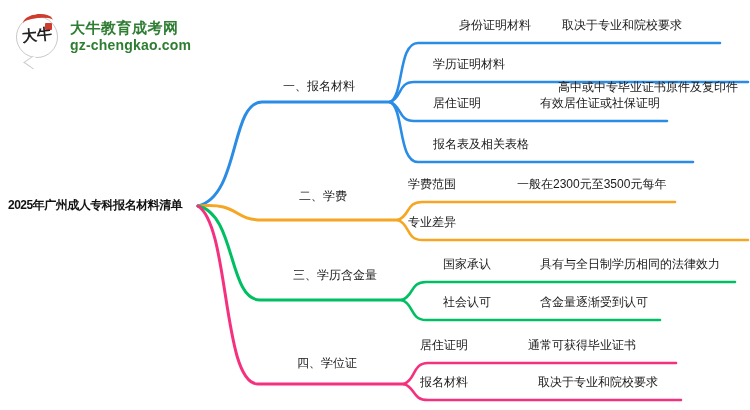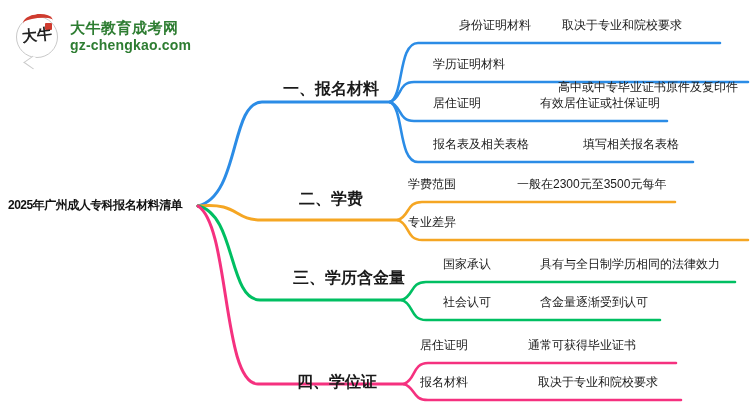--- a/index.html
+++ b/index.html
@@ -13,21 +13,21 @@
   svg.lines{position:absolute;left:0;top:0;z-index:1;}
   svg.lines path{fill:none;stroke-linecap:round;}
   .trunk{stroke-width:3px;}
   .leafline{stroke-width:2.6px;}
 
   .node{
     position:absolute;z-index:2;white-space:nowrap;
     color:#1a1a1a;line-height:1.2;
   }
   .main-title{font-size:12px;font-weight:700;color:#111;letter-spacing:-0.5px;}
-  .branch-label{font-size:16px;font-weight:700;}
+  .branch-label{font-size:12px;font-weight:400;}
   .leaf-label,.leaf-value{font-size:12px;font-weight:500;}
 
   
   .logo{position:absolute;left:14px;top:13px;z-index:3;width:230px;height:52px;}
   .logo-badge{
     position:absolute;left:2px;top:3px;width:40px;height:40px;
     background:#fff;border:1.5px solid #c9c9c9;border-radius:50%;
   }
   .logo-arc{
     position:absolute;left:6px;top:-3px;width:30px;height:12px;
@@ -100,32 +100,31 @@
   <div class="node main-title" style="left:8px;top:198px;">2025年广州成人专科报名材料清单</div>
 
   <div class="node branch-label" style="left:283px;top:79px;">一、报名材料</div>
   <div class="node leaf-label" style="left:459px;top:18px;">身份证明材料</div>
   <div class="node leaf-value" style="left:562px;top:18px;">取决于专业和院校要求</div>
   <div class="node leaf-label" style="left:433px;top:57px;">学历证明材料</div>
   <div class="node leaf-value" style="left:558px;top:57px;margin-top:23px;">高中或中专毕业证书原件及复印件</div>
   <div class="node leaf-label" style="left:433px;top:96px;">居住证明</div>
   <div class="node leaf-value" style="left:540px;top:96px;">有效居住证或社保证明</div>
   <div class="node leaf-label" style="left:433px;top:137px;">报名表及相关表格</div>
-  <div class="node leaf-value" style="left:583px;top:137px;">填写相关报名表格</div>
 
   <div class="node branch-label" style="left:299px;top:189px;">二、学费</div>
   <div class="node leaf-label" style="left:408px;top:177px;">学费范围</div>
   <div class="node leaf-value" style="left:517px;top:177px;">一般在2300元至3500元每年</div>
   <div class="node leaf-label" style="left:408px;top:215px;">专业差异</div>
 
   <div class="node branch-label" style="left:293px;top:268px;">三、学历含金量</div>
   <div class="node leaf-label" style="left:443px;top:257px;">国家承认</div>
   <div class="node leaf-value" style="left:540px;top:257px;">具有与全日制学历相同的法律效力</div>
   <div class="node leaf-label" style="left:443px;top:295px;">社会认可</div>
   <div class="node leaf-value" style="left:540px;top:295px;">含金量逐渐受到认可</div>
 
-  <div class="node branch-label" style="left:297px;top:356px;margin-top:16px;">四、学位证</div>
+  <div class="node branch-label" style="left:297px;top:356px;">四、学位证</div>
   <div class="node leaf-label" style="left:420px;top:338px;">居住证明</div>
   <div class="node leaf-value" style="left:528px;top:338px;">通常可获得毕业证书</div>
   <div class="node leaf-label" style="left:420px;top:375px;">报名材料</div>
   <div class="node leaf-value" style="left:538px;top:375px;">取决于专业和院校要求</div>
 
 </div>
 
 </body></html>

